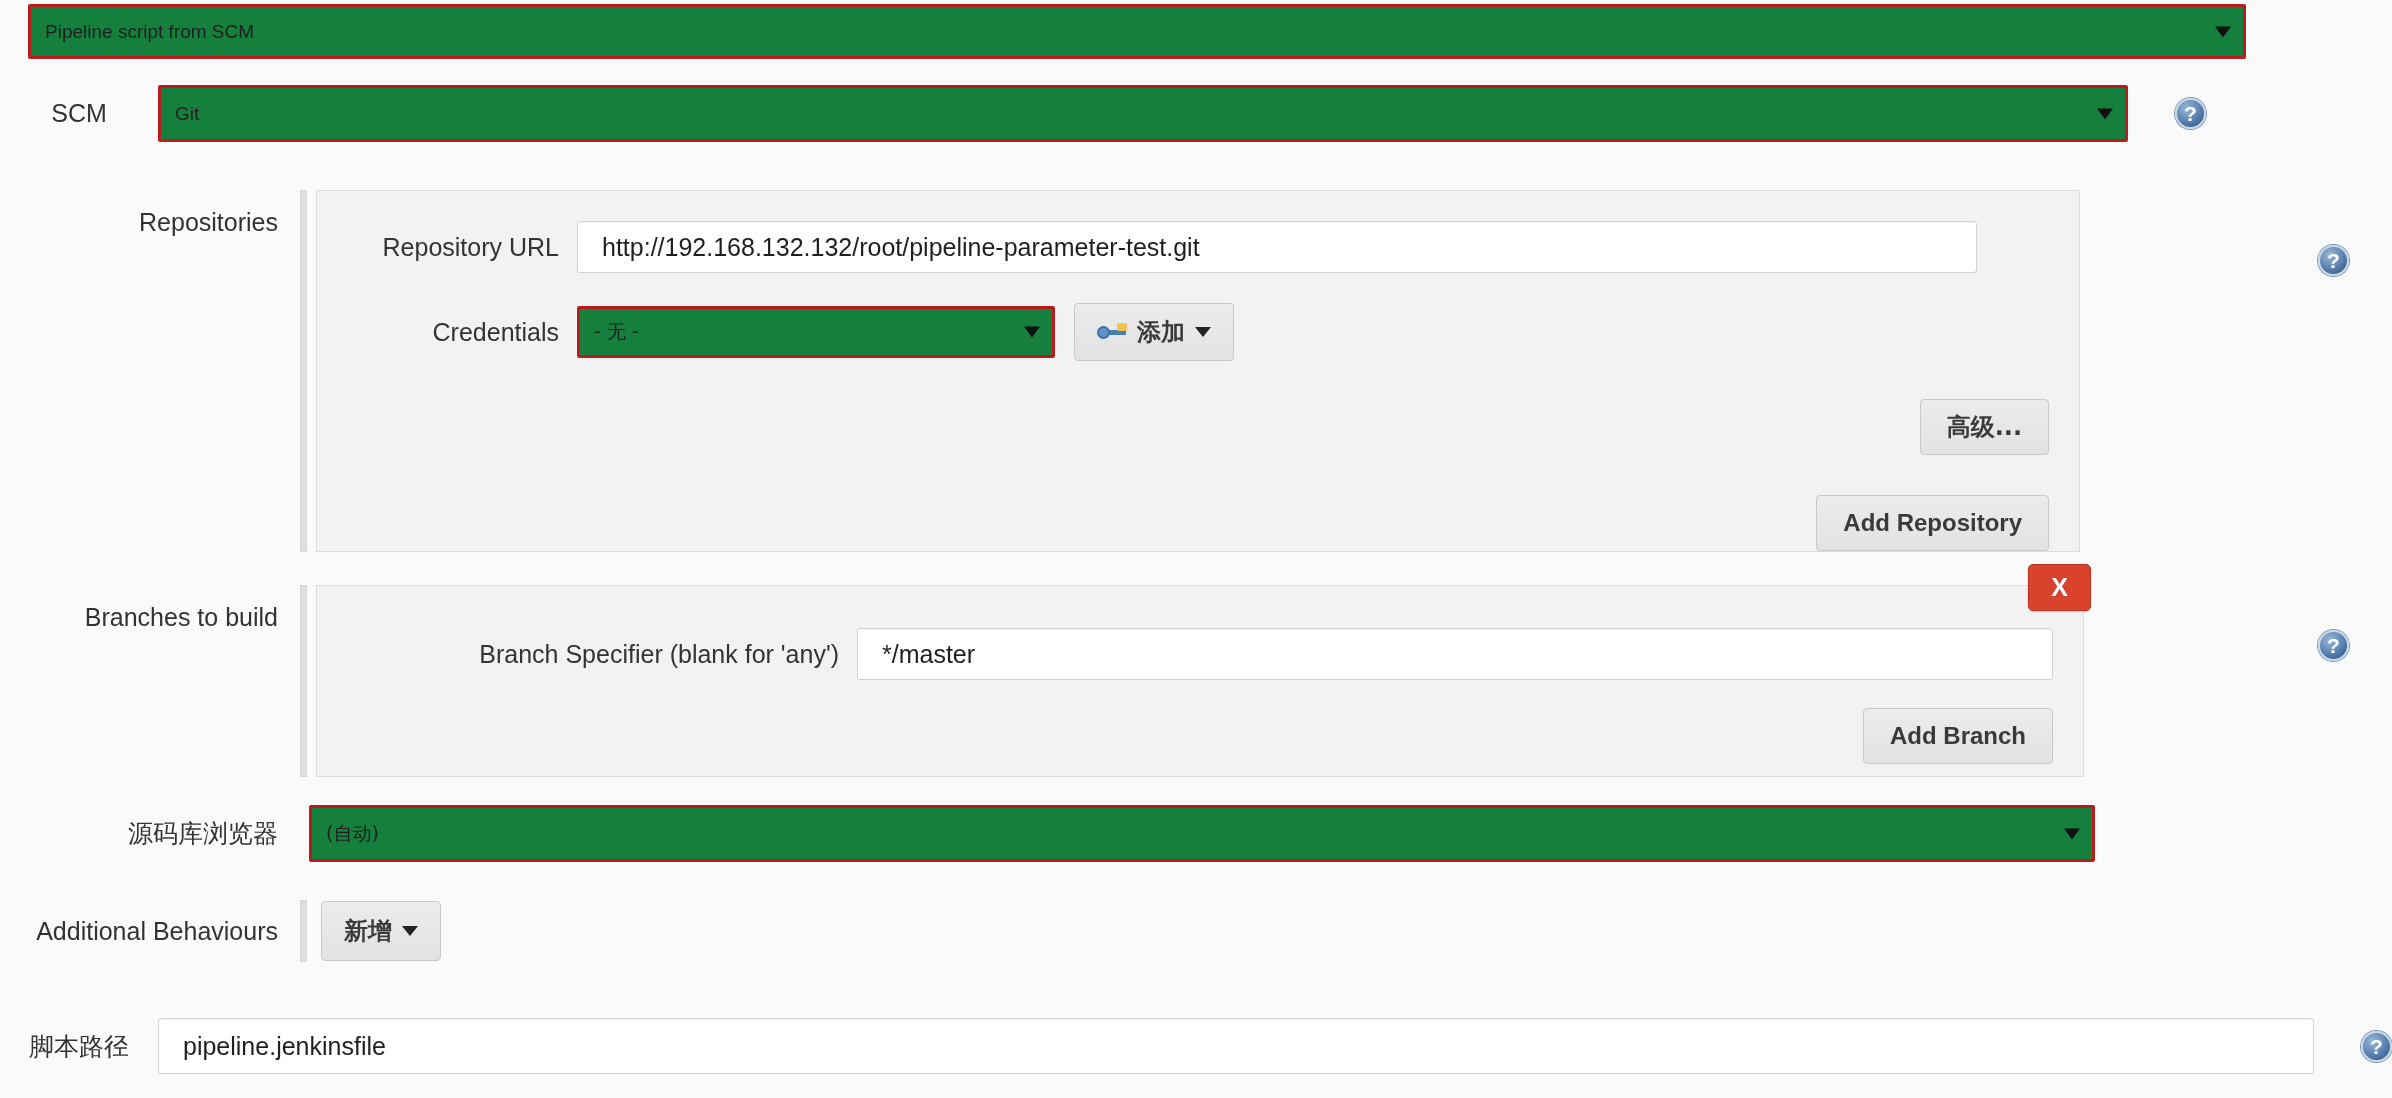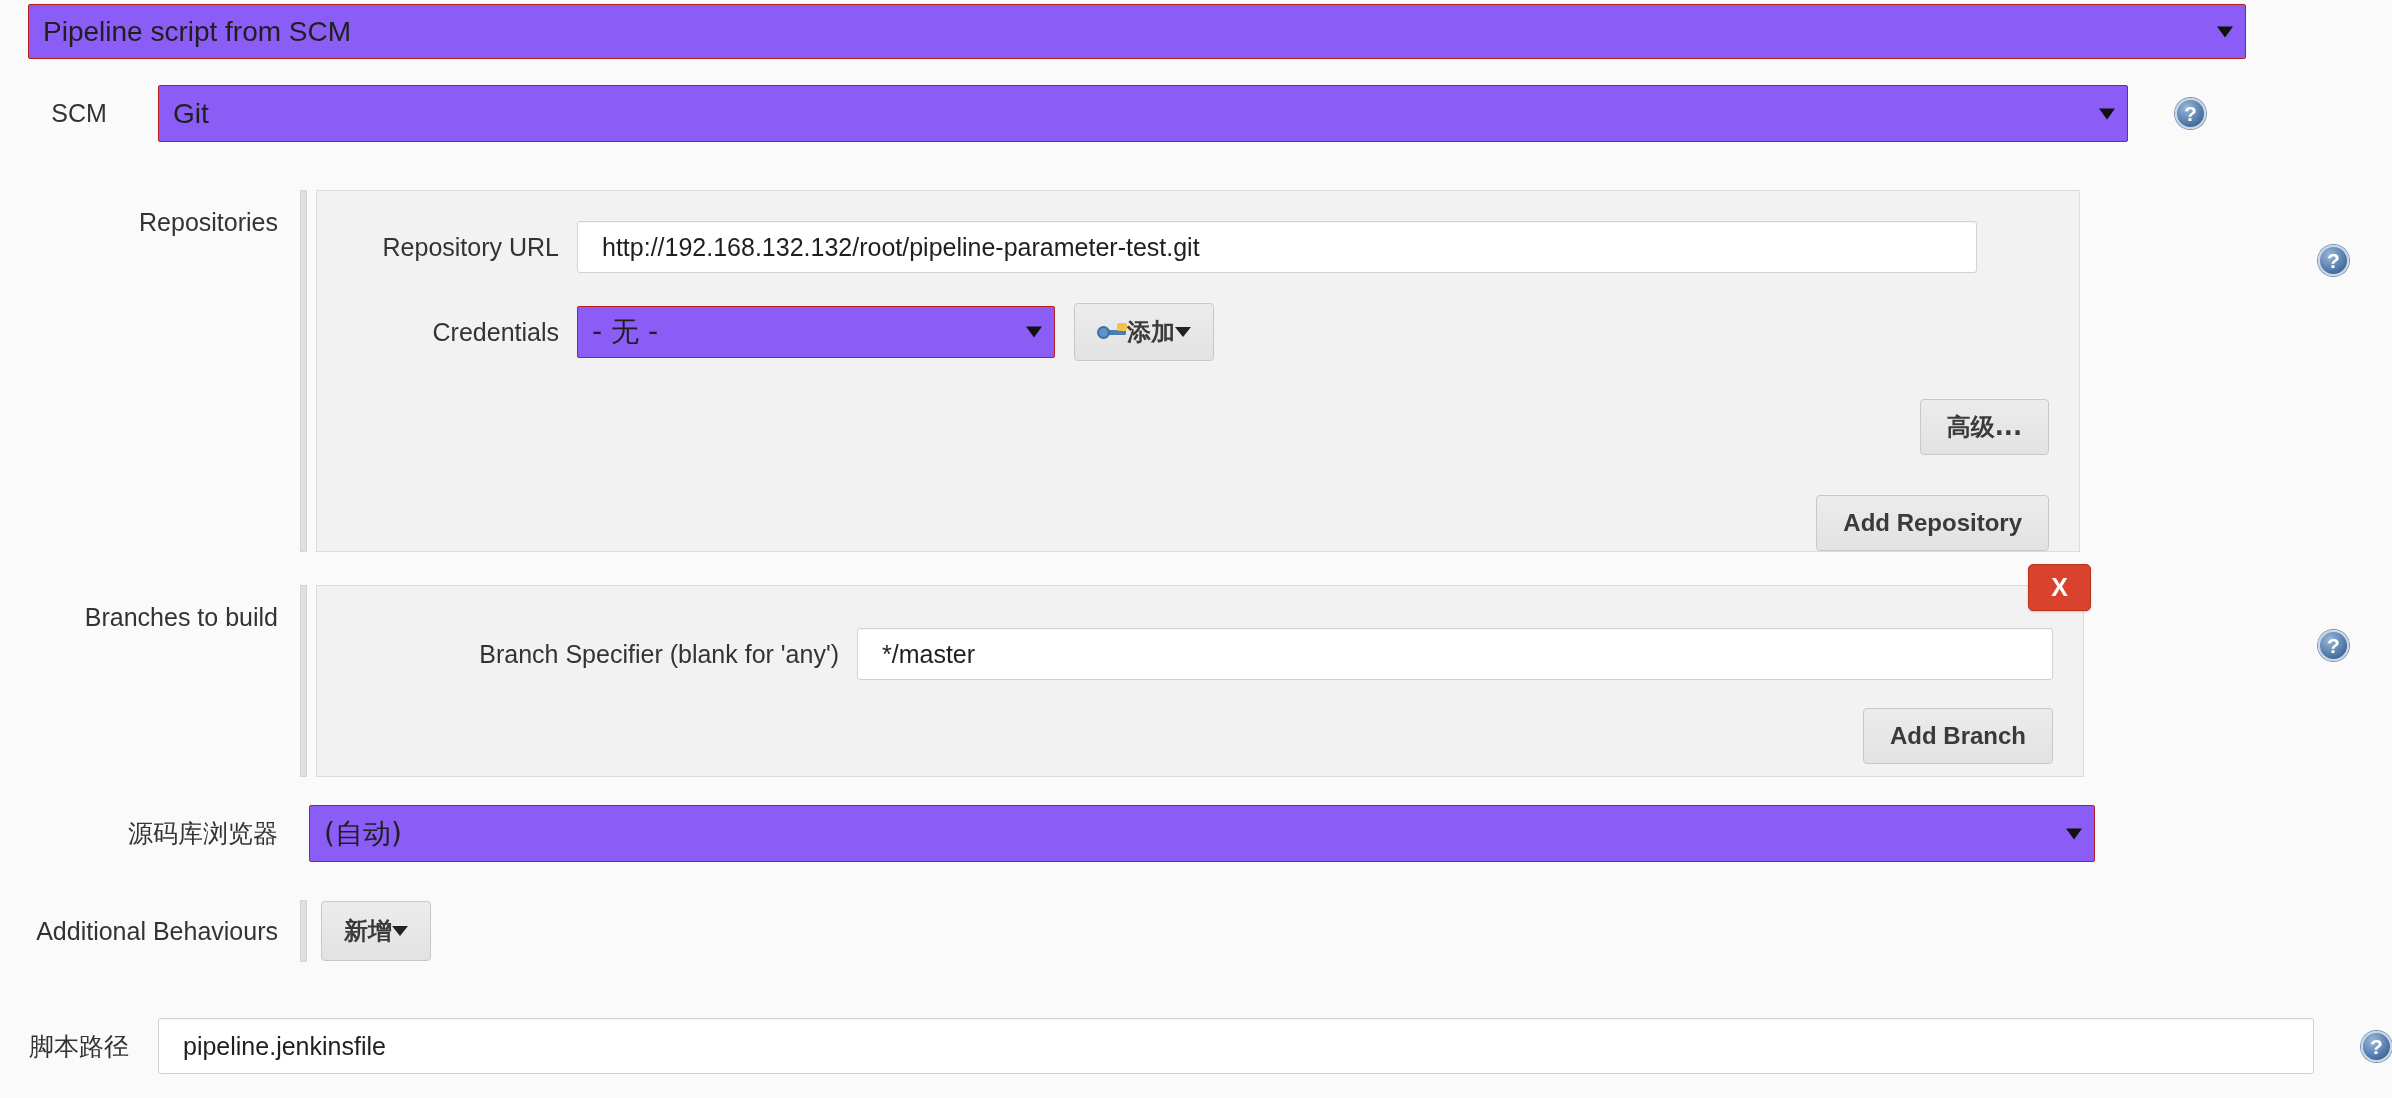--- a/index.html
+++ b/index.html
@@ -14,28 +14,28 @@
     width: 2392px;
     height: 1098px;
     overflow: hidden;
     position: relative;
     color: #333;
   }
 
   
   .select-box {
     position: relative;
-    background: #8b5cf6;
-    border: 1px solid #b91c1c;
+    background: #15803d;
+    border: 3px solid #b91c1c;
     border-radius: 2px;
     height: 55px;
     display: flex;
     align-items: center;
     padding: 0 38px 0 14px;
-    font-size: 28px;
+    font-size: 19px;
     color: #1f1f1f;
     cursor: pointer;
   }
   .select-box .caret {
     position: absolute;
     right: 12px;
     top: 50%;
     transform: translateY(-50%);
     width: 0; height: 0;
     border-left: 8px solid transparent;
@@ -85,20 +85,21 @@
     background: linear-gradient(#ececec, #e2e2e2);
     border: 1px solid #c8c8c8;
     border-radius: 4px;
     font-size: 24px;
     font-weight: bold;
     color: #3a3a3a;
     padding: 12px 22px;
     cursor: pointer;
     display: inline-flex;
     align-items: center;
+    gap: 10px;
     white-space: nowrap;
   }
   .btn-cjk { font-family: "DejaVu Sans", "Liberation Sans", sans-serif; }
   .btn .btn-caret {
     width: 0; height: 0;
     border-left: 8px solid transparent;
     border-right: 8px solid transparent;
     border-top: 10px solid #222;
   }
   .btn-delete {

